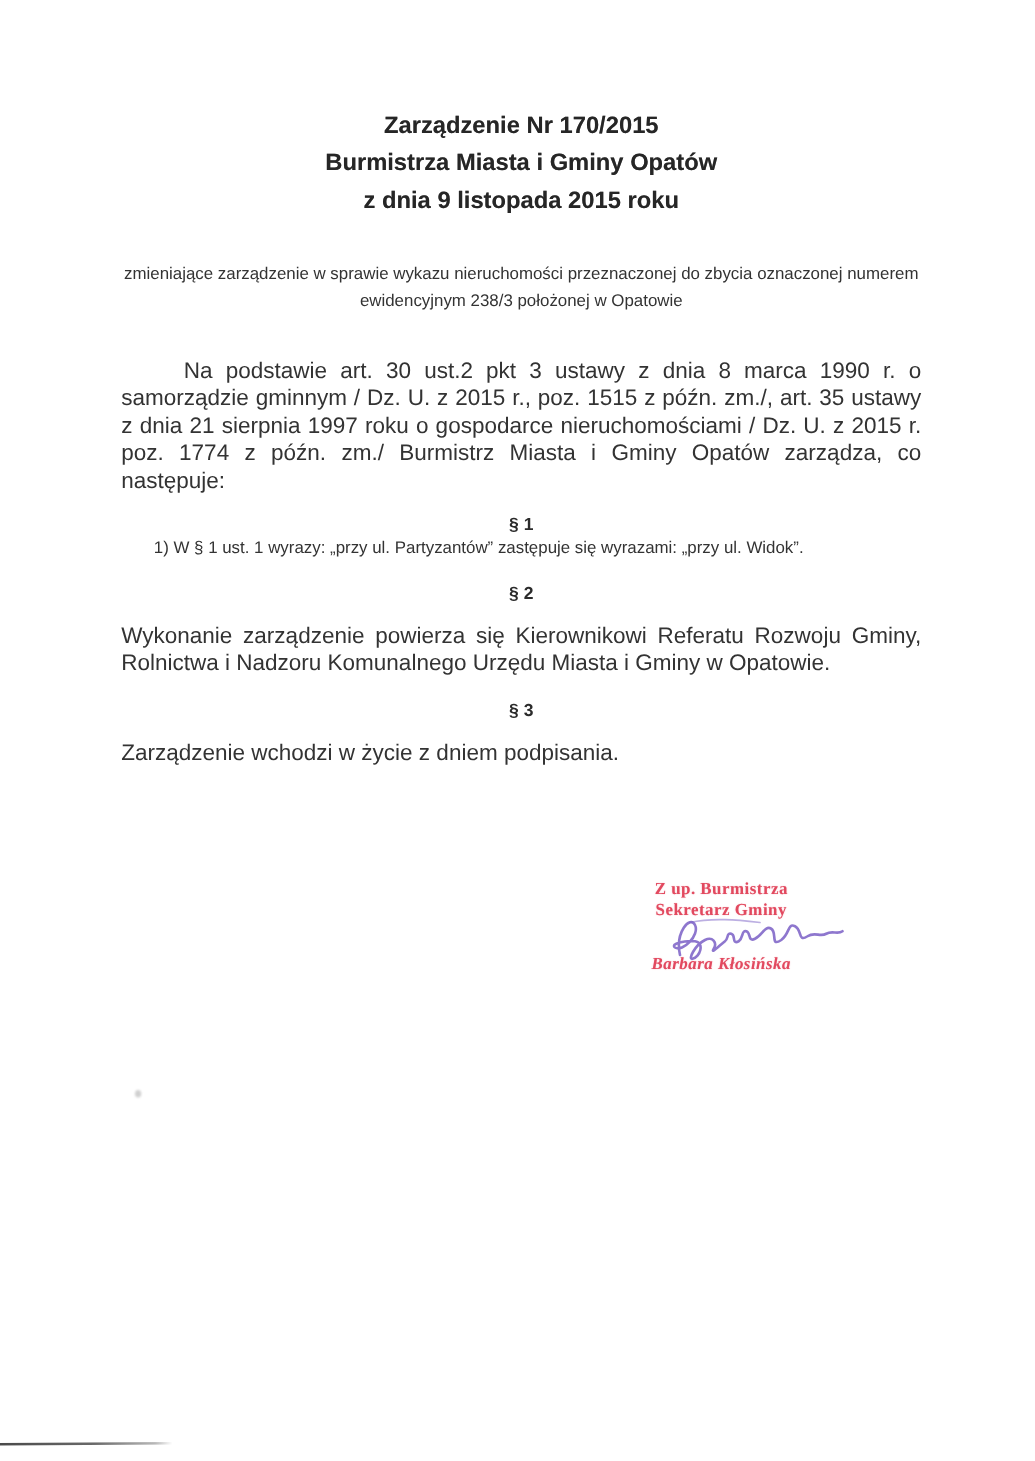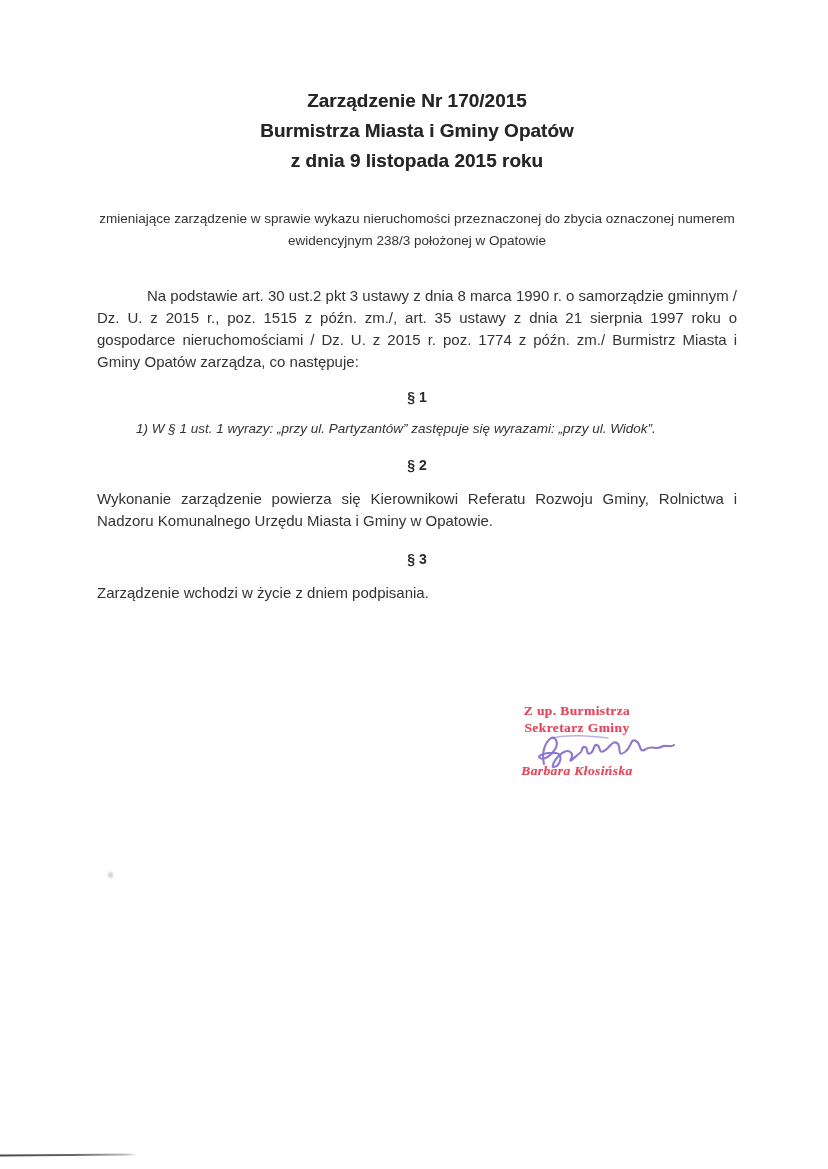--- a/index.html
+++ b/index.html
@@ -26,45 +26,44 @@
   }
   .subtitle{
     margin-top:32px;
     text-align:center;
     font-size:13.5px;
     line-height:22px;
     color:#333;
   }
   p.body-par{
     margin:0;
-    font-size:15px;
+    font-size:18px;
     line-height:22px;
     text-align:justify;
     color:#333;
   }
   .intro{
     margin-top:33px !important;
     text-indent:50px;
   }
   .sec-head{
     text-align:center;
     font-size:14px;
     font-weight:700;
     color:#2b2b2b;
   }
   .sec1-head{margin-top:16px;}
   .sec1-body{margin-top:16px !important;}
   .sec1-item{
-    margin:13px;
+    margin:0;
     font-size:13.5px;
     line-height:22px;
     padding-left:26px;
     color:#333;
     text-align:left;
-    font-style:italic;
   }
   .sec2-head{margin-top:17px;}
   .sec2-body{margin-top:15px !important;}
   .sec3-head{margin-top:19px;}
   .sec3-body{margin-top:15px !important; text-align:right;}
   
   .stamp{
     position:absolute;
     left:488px;top:702px;width:178px;
     text-align:center;

